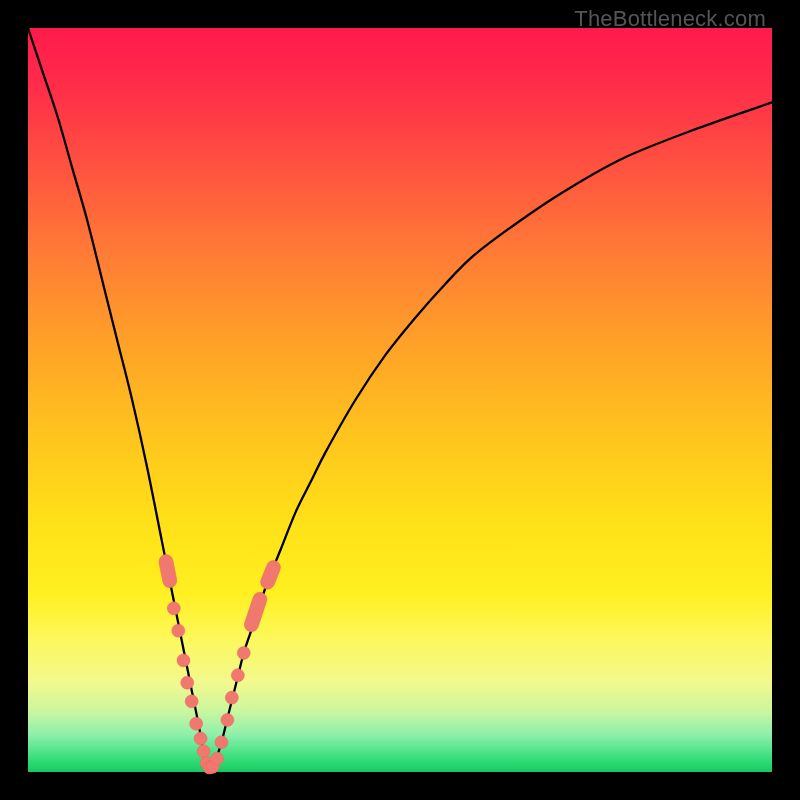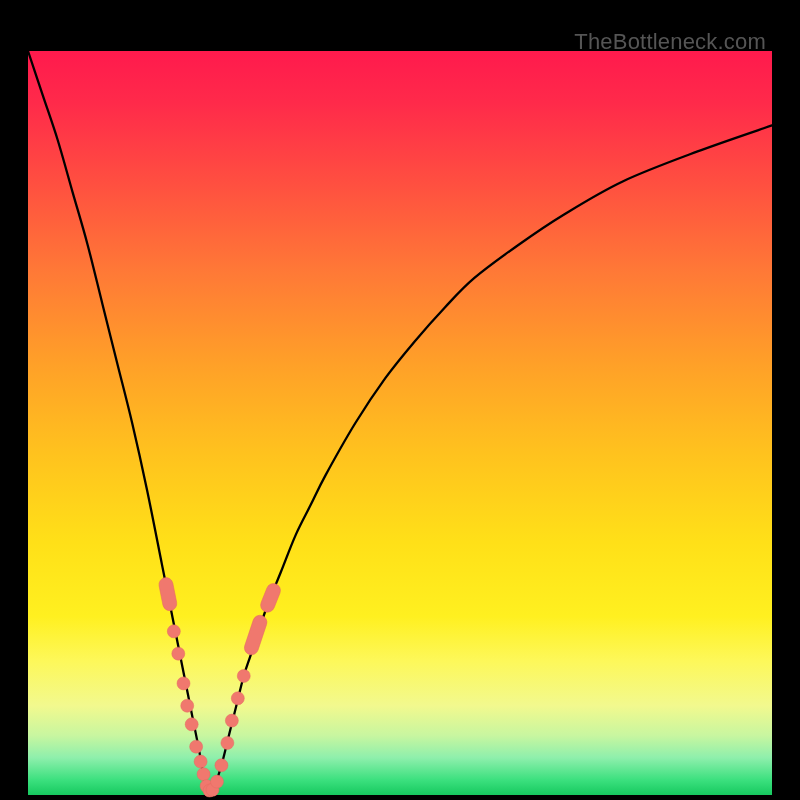--- a/index.html
+++ b/index.html
@@ -9,21 +9,20 @@
     height: 800px;
     background: #000;
     overflow: hidden;
     font-family: Arial, Helvetica, sans-serif;
   }
   .frame {
     position: relative;
     width: 800px;
     height: 676px;
     background: #000;
-    margin-top: 23px;
   }
   
   .plot-area {
     position: absolute;
     left: 28px;
     top: 28px;
     width: 744px;
     height: 744px;
     
     background: linear-gradient(

